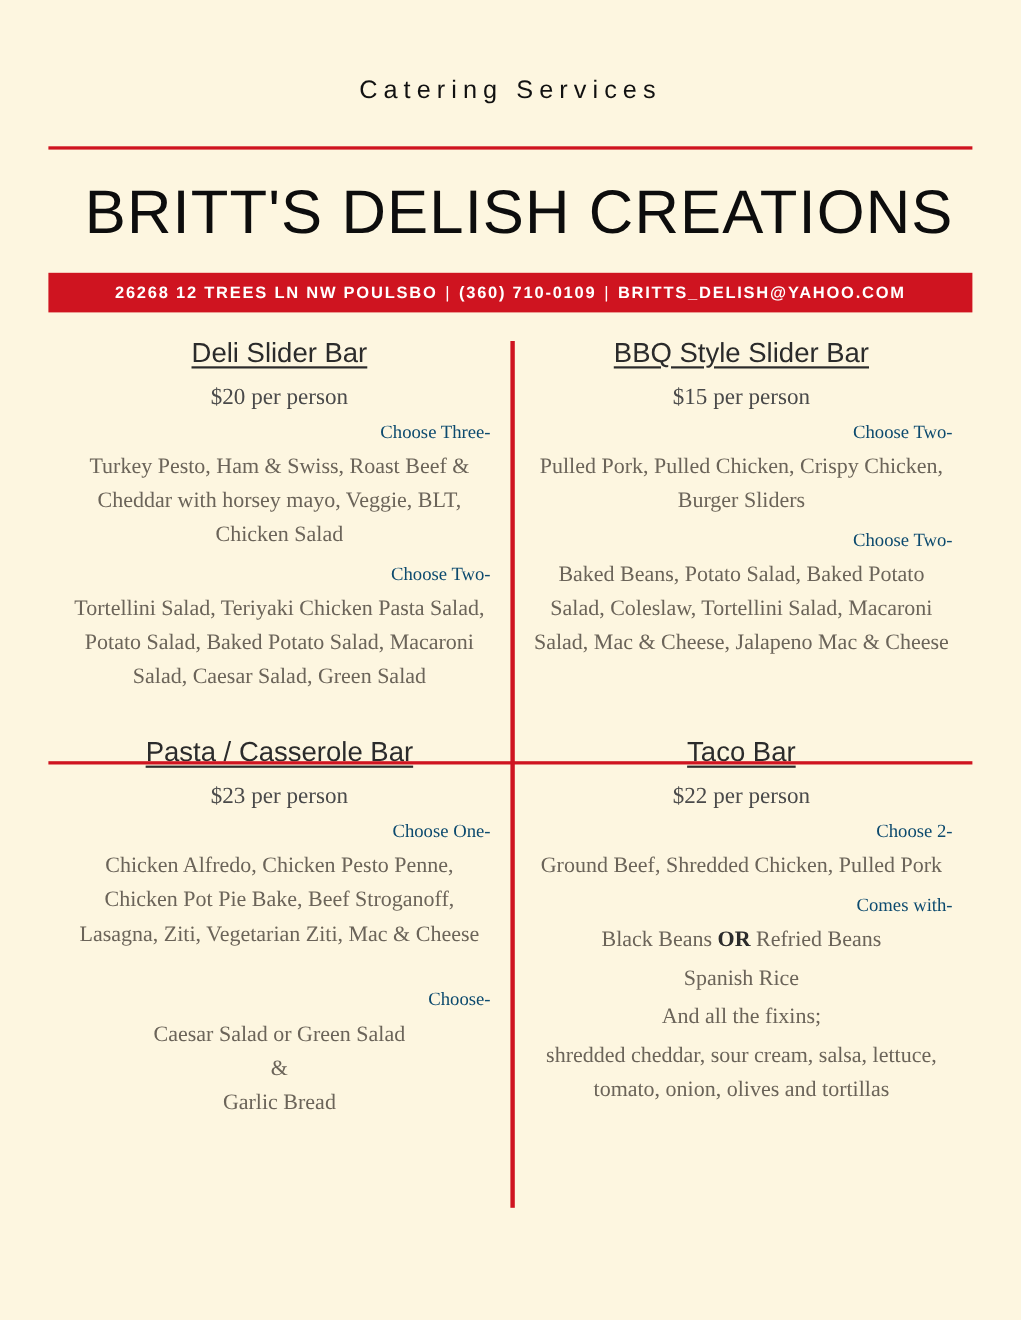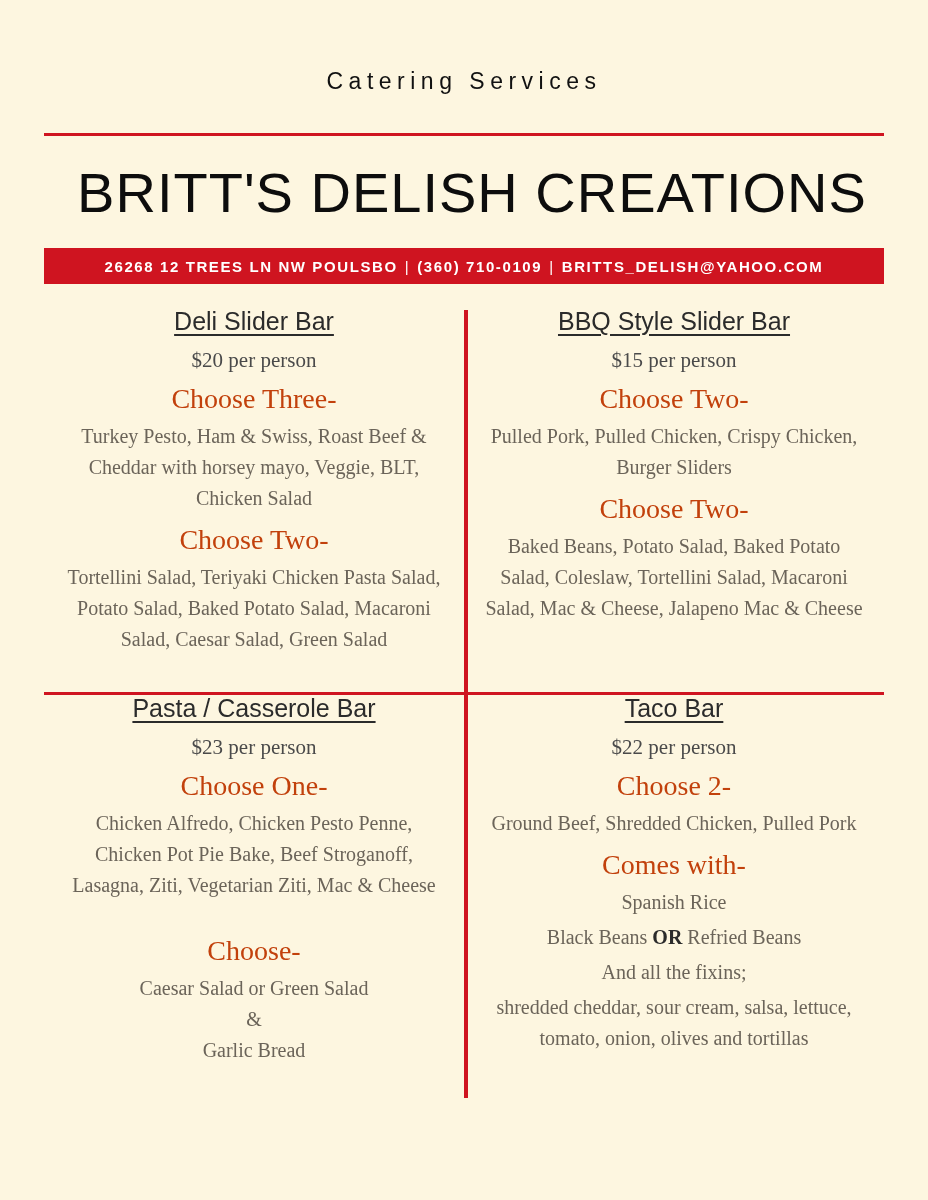--- a/index.html
+++ b/index.html
@@ -111,23 +111,24 @@
     text-underline-offset: 4px;
     margin: 0 0 12px 0;
     line-height: 1.2;
   }
   .price {
     font-size: 21px;
     color: #4a4a4a;
     margin: 0 0 10px 0;
   }
   .choose {
-    font-size: 28px;
-    color: #c2410c;
+    font-size: 17px;
+    color: #0c4a6e;
     margin: 0 0 6px 0;
+    text-align: right;
   }
   .items {
     font-size: 20px;
     color: #6b6459;
     line-height: 1.55;
     margin: 0 0 10px 0;
   }
   .spacer { height: 24px; }
   .or-strong { color: #2b2b2b; font-weight: bold; }
   .plain { font-size: 20px; color: #6b6459; line-height: 1.55; margin: 0 0 4px 0; }
@@ -187,21 +188,21 @@
         <div class="amp">&amp;</div>
         <div class="plain">Garlic Bread</div>
       </div>
 
       <div class="cell bottom">
         <div class="sec-title">Taco Bar</div>
         <div class="price">$22 per person</div>
         <div class="choose">Choose 2-</div>
         <div class="items">Ground Beef, Shredded Chicken, Pulled Pork</div>
         <div class="choose">Comes with-</div>
+        <div class="plain"><span>Black Beans </span><span class="or-strong">OR</span><span> Refried Beans</span></div>
         <div class="plain">Spanish Rice</div>
-        <div class="plain"><span>Black Beans </span><span class="or-strong">OR</span><span> Refried Beans</span></div>
         <div class="plain">And all the fixins;</div>
         <div class="items">shredded cheddar, sour cream, salsa, lettuce, tomato, onion, olives and tortillas</div>
       </div>
 
     </div>
   </div>
 </div>
 
 </body></html>

